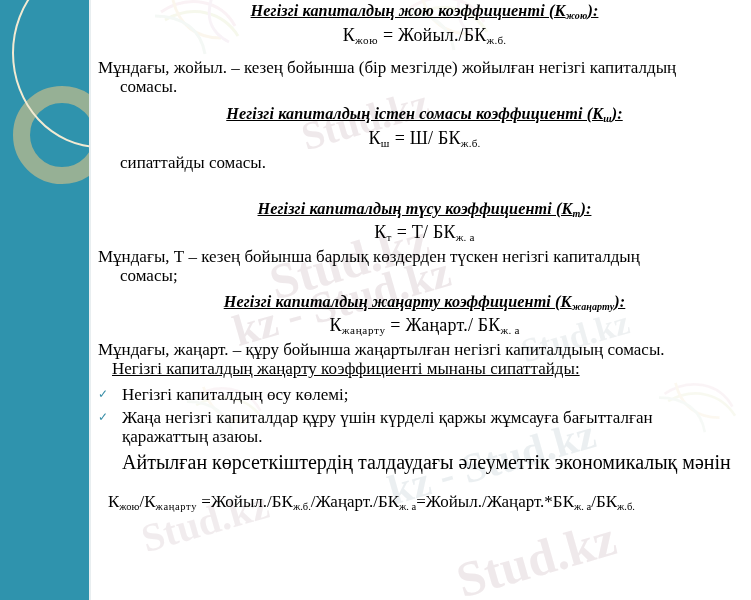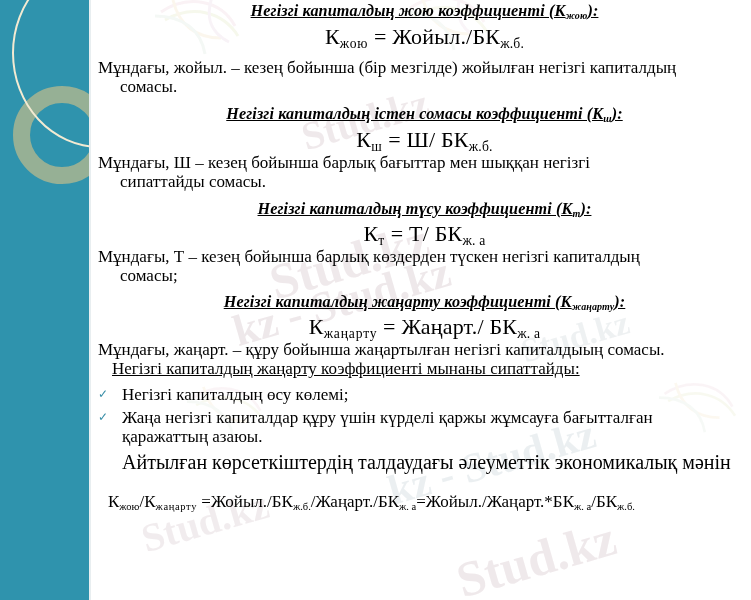--- a/index.html
+++ b/index.html
@@ -109,21 +109,21 @@
   .heading {
     text-align: center;
     font-style: italic;
     font-weight: bold;
     text-decoration: underline;
     font-size: 16.2px;
     letter-spacing: 0.1px;
   }
   .formula {
     text-align: center;
-    font-size: 22px;
+    font-size: 18px;
     letter-spacing: 0.2px;
   }
   .para {
     text-align: left;
     font-size: 17px;
   }
   .para .cont {
     display: block;
     padding-left: 22px;
   }
@@ -236,21 +236,21 @@
       <div class="line para"><span>Мұндағы, жойыл. – кезең бойынша (бір мезгілде) жойылған негізгі капиталдың</span><span class="cont">сомасы.</span></div>
     </div>
 
     <div class="blk" style="top:105px;">
       <div class="line heading"><span>Негізгі капиталдың істен сомасы коэффициенті (К</span><sub>ш</sub><span>):</span></div>
     </div>
     <div class="blk" style="top:128px;">
       <div class="line formula"><span>К</span><sub class="sp">ш</sub>&nbsp;<span>= Ш/ БК</span><sub>ж.б.</sub></div>
     </div>
     <div class="blk" style="top:153px;">
-      <div class="line para"><span>Мұндағы, Ш – кезең бойынша барлық бағыттар мен шыққан негізгі</span><span class="cont">сипаттайды сомасы.</span></div>
+      <div class="line para"><span class="cont">сипаттайды сомасы.</span></div>
     </div>
 
     <div class="blk" style="top:200px;">
       <div class="line heading"><span>Негізгі капиталдың түсу коэффициенті (К</span><sub>т</sub><span>):</span></div>
     </div>
     <div class="blk" style="top:222px;">
       <div class="line formula"><span>К</span><sub class="sp">т</sub>&nbsp;<span>= Т/ БК</span><sub>ж. а</sub></div>
     </div>
     <div class="blk" style="top:247px;">
       <div class="line para"><span>Мұндағы, Т – кезең бойынша барлық көздерден түскен негізгі капиталдың</span><span class="cont">сомасы;</span></div>

